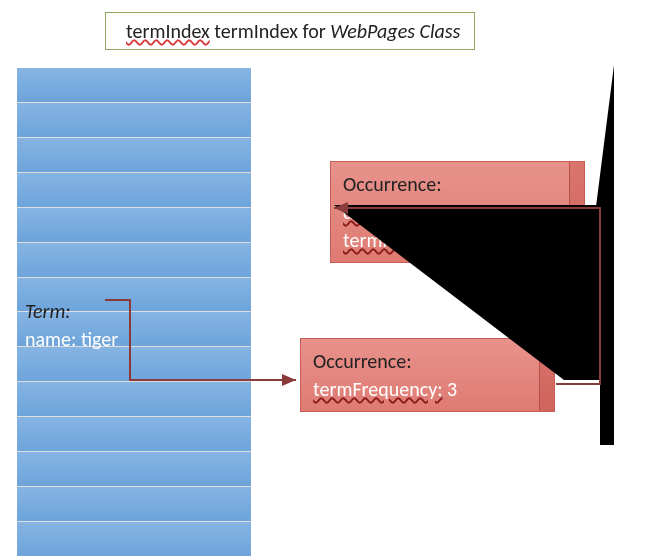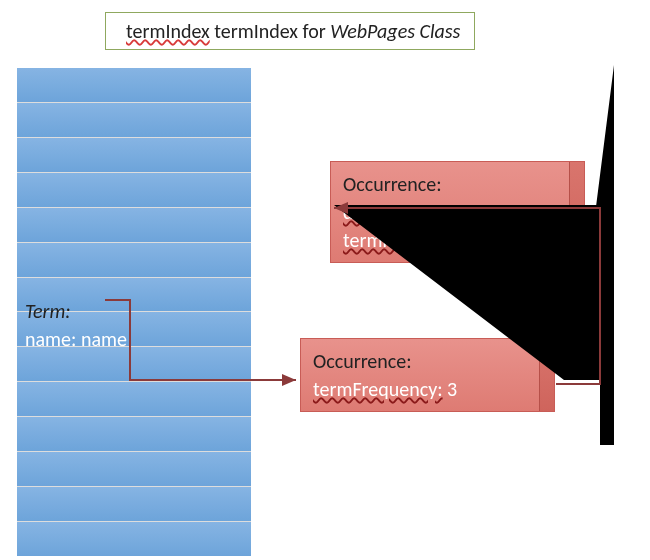--- a/index.html
+++ b/index.html
@@ -117,21 +117,21 @@
   <div class="cell"></div>
   <div class="cell"></div>
   <div class="cell"></div>
   <div class="cell"></div>
   <div class="cell"></div>
 
   <div class="term-content">
     <div class="hdr">Term:</div>
     <div>
       <span>name:</span>
-      <span>name</span>
+      <span>tiger</span>
     </div>
   </div>
 </div>
 
 <div class="occ-box" id="occ1">
   <div class="hdr">Occurrence:</div>
   <div>
     <span class="wavy-dark">docName:</span>
     <span>File2</span>
   </div>

